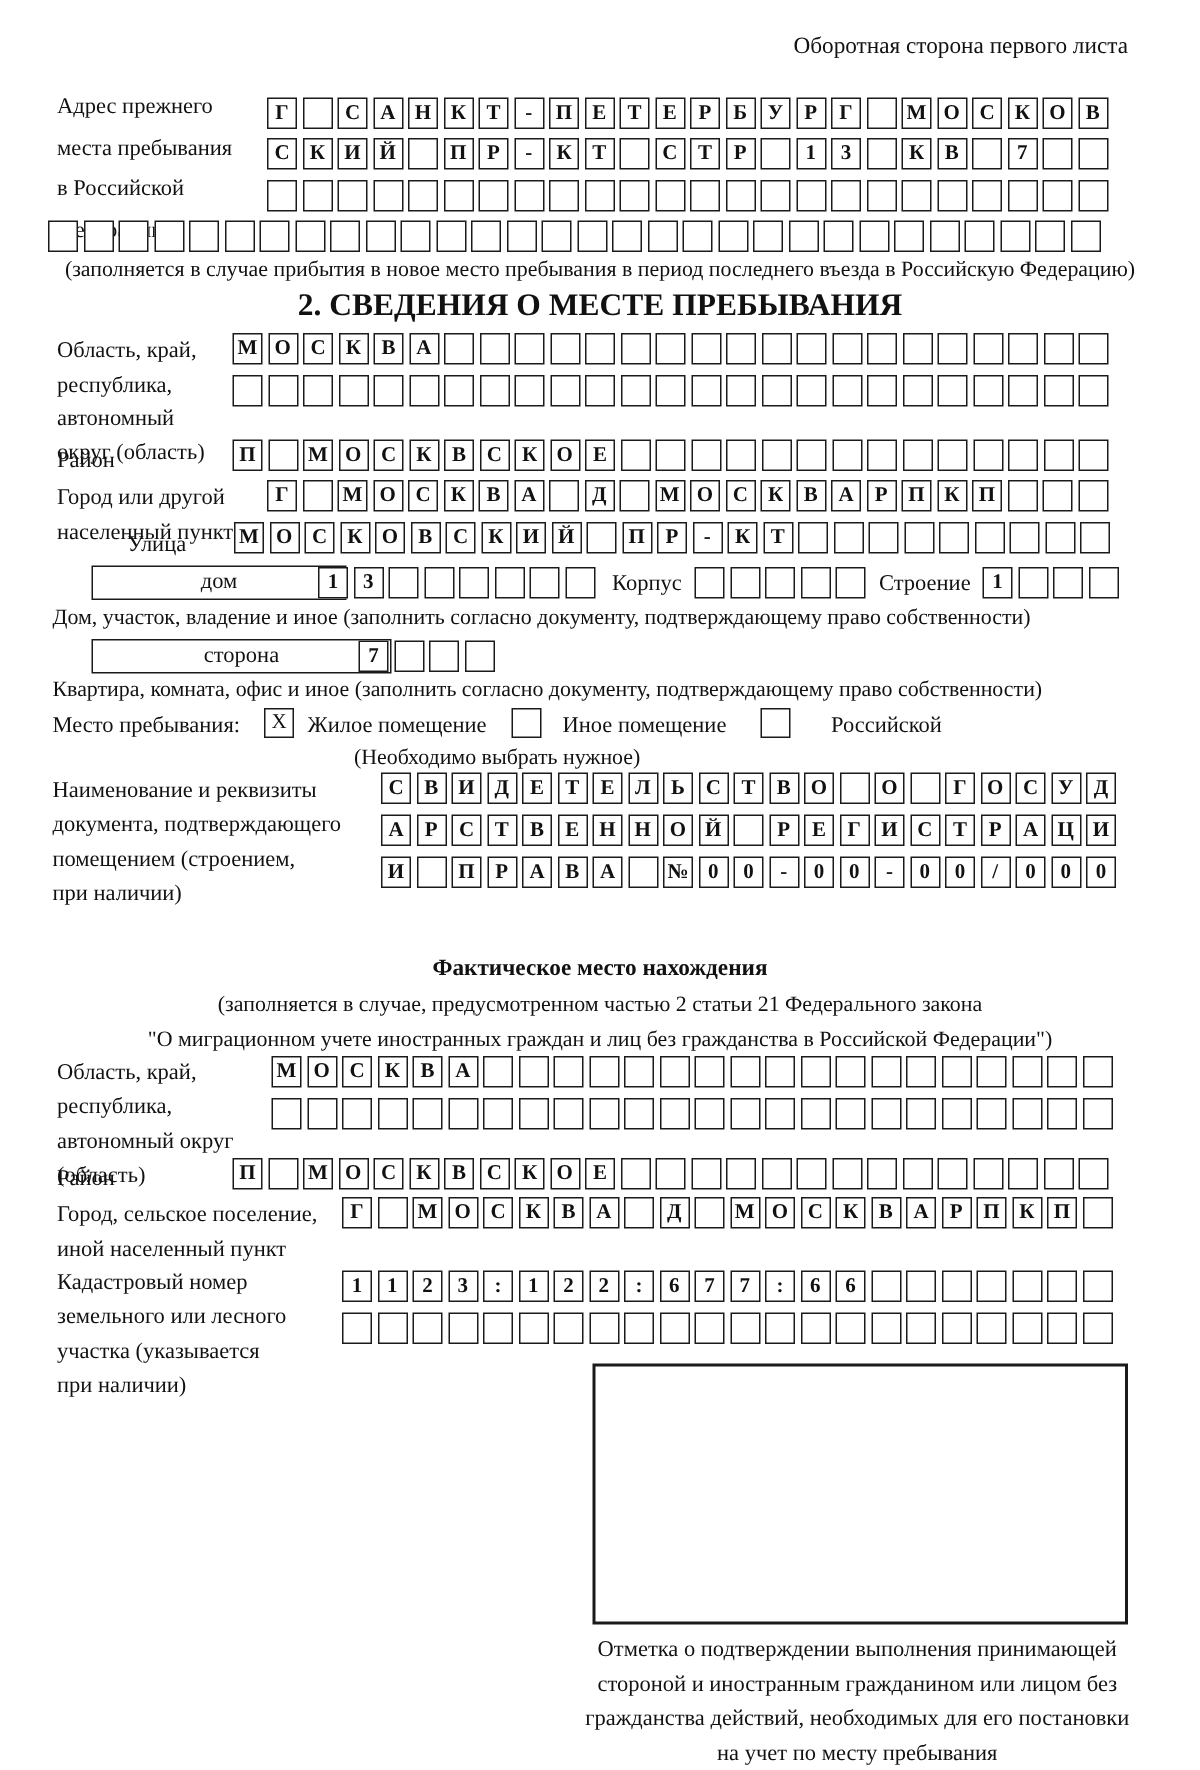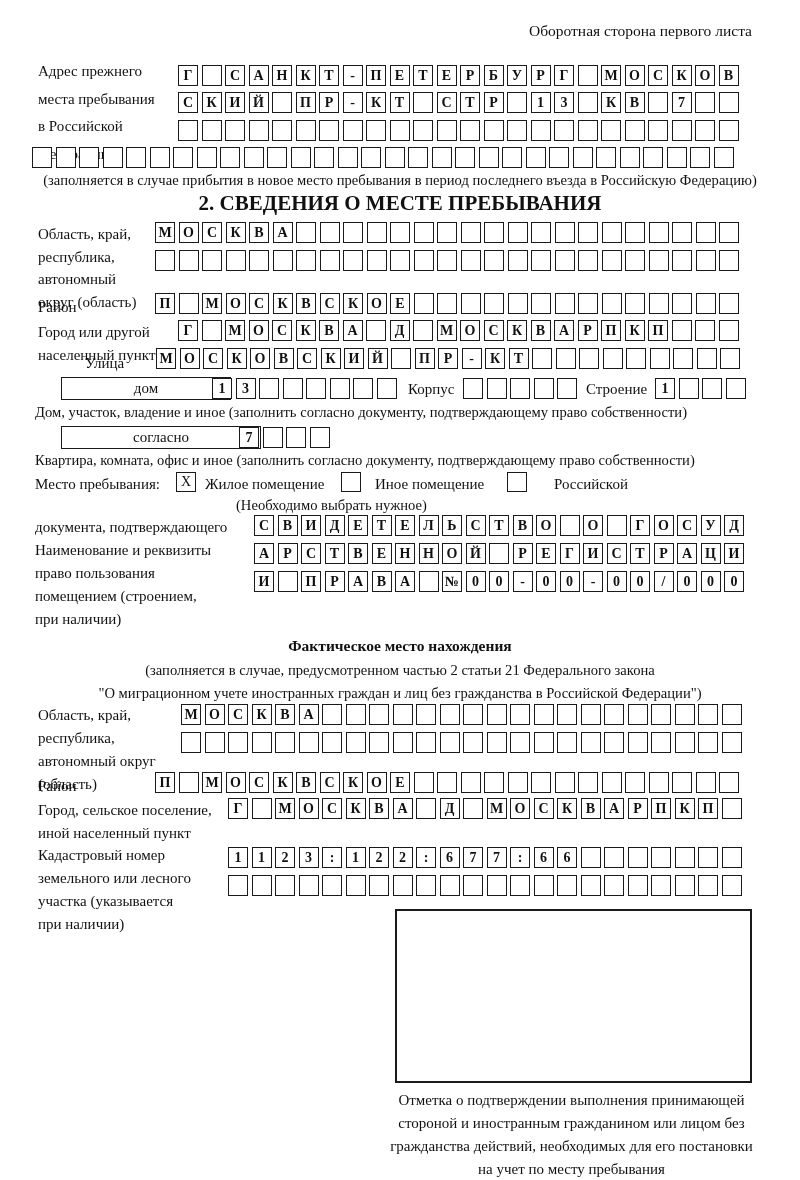--- a/index.html
+++ b/index.html
@@ -321,42 +321,41 @@
     </div>
   <div class="abs lbl" style="left:586px; top:378px; line-height:22px;">Строение</div>
   <div class="abs cellrow" style="left:655px; top:378px;">
       <div class="cell">1</div>
       <div class="cell"></div>
       <div class="cell"></div>
       <div class="cell"></div>
     </div>
   <div class="abs note" style="left:35px; top:404px;">Дом, участок, владение и иное (заполнить согласно документу, подтверждающему право собственности)</div>
 
-  <div class="abs fieldbox" style="left:34px; top:426px; width:198px; height:21px;">согласно</div>
+  <div class="abs fieldbox" style="left:34px; top:426px; width:198px; height:21px;">сторона</div>
   <div class="abs cellrow" style="left:239px; top:427px;">
       <div class="cell">7</div>
       <div class="cell"></div>
       <div class="cell"></div>
       <div class="cell"></div>
     </div>
   <div class="abs note" style="left:35px; top:452px;">Квартира, комната, офис и иное (заполнить согласно документу, подтверждающему право собственности)</div>
 
   <div class="abs lbl" style="left:35px; top:471px;">Место пребывания:</div>
   <div class="abs chk" style="left:176px; top:472px;">X</div>
   <div class="abs lbl" style="left:205px; top:471px;">Жилое помещение</div>
   <div class="abs chk" style="left:341px; top:472px;"></div>
   <div class="abs lbl" style="left:375px; top:471px;">Иное помещение</div>
   <div class="abs chk" style="left:507px; top:472px;"></div>
   <div class="abs lbl" style="left:554px; top:471px;">Российской</div>
   <div class="abs note" style="left:236px; top:497px;">(Необходимо выбрать нужное)</div>
 
   <div class="abs lbl lbl-doc" style="left:35px; top:516px;">
+      <div>Наименование и реквизиты</div>
       <div>документа, подтверждающего</div>
-      <div>Наименование и реквизиты</div>
-      <div>право пользования</div>
       <div>помещением (строением,</div>
       <div>при наличии)</div>
     </div>
   <div class="abs cellrow" style="left:254px; top:515px;">
       <div class="cell">С</div>
       <div class="cell">В</div>
       <div class="cell">И</div>
       <div class="cell">Д</div>
       <div class="cell">Е</div>
       <div class="cell">Т</div>

